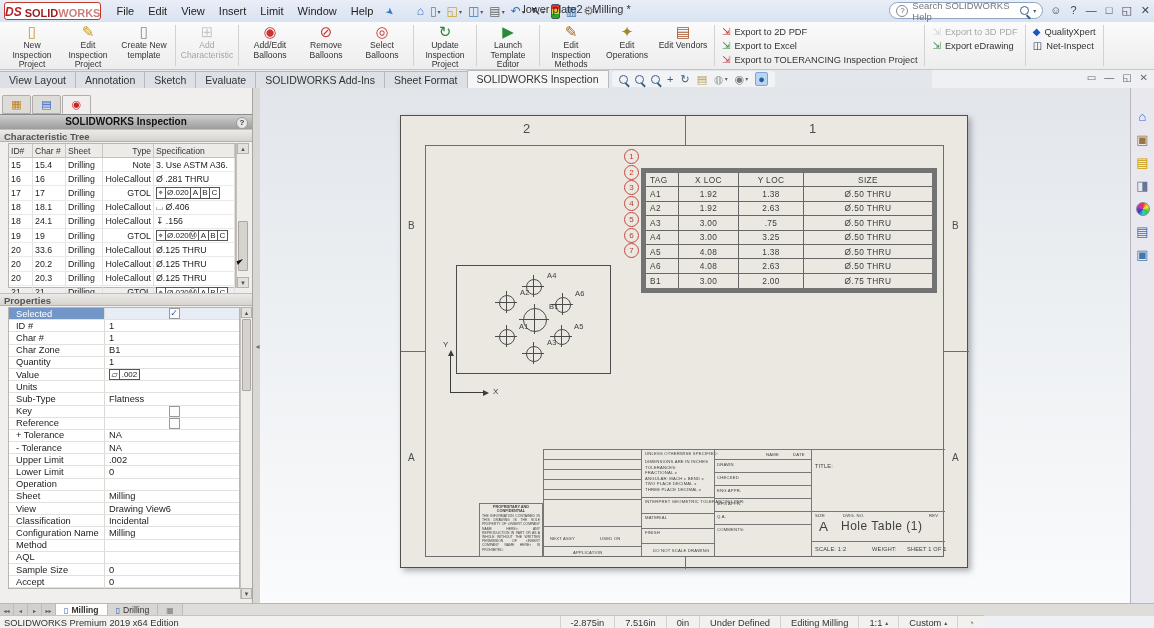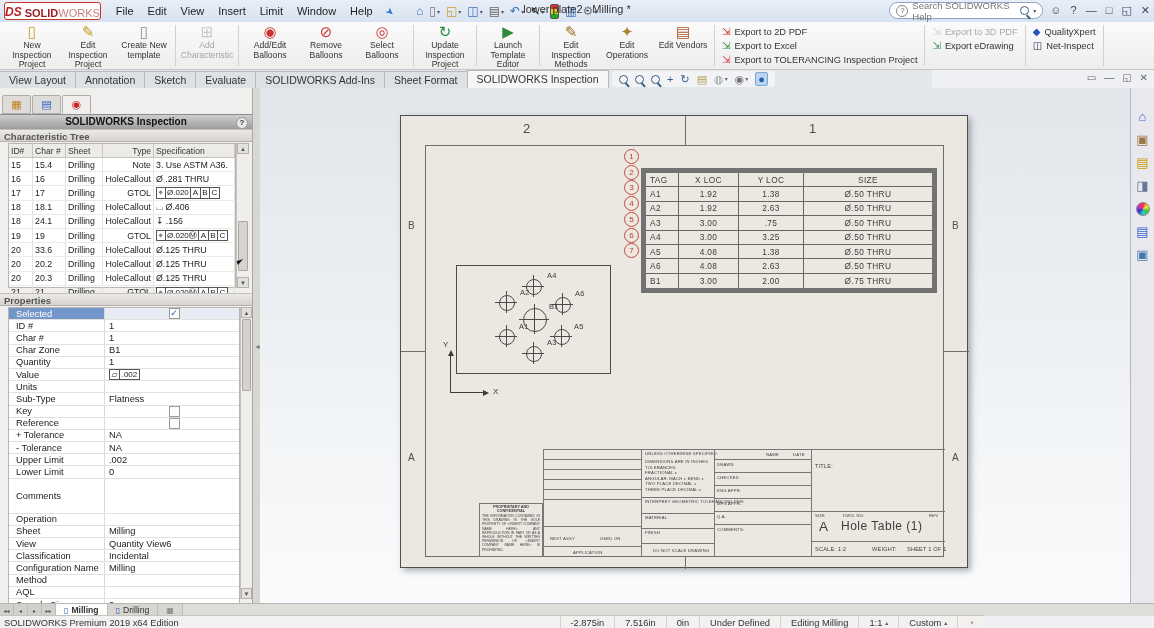--- a/index.html
+++ b/index.html
@@ -8,21 +8,21 @@
   #app{position:relative;width:1154px;height:628px}
   .abs{position:absolute}
 
   
   #titlebar{left:0;top:0;width:1154px;height:22px;background:linear-gradient(#e9eef7,#d8e3f1);
             border-bottom:1px solid #c2cbd8;display:flex;align-items:center;font-size:11px;color:#222}
   #logo{display:flex;align-items:flex-end;background:#fff;border:1px solid #c0392b;border-radius:3px;
         height:16px;margin:0 8px 0 4px;padding:0 0;font-weight:bold;font-size:11px}
   #logo .mark{color:#b51f24;font-style:italic;margin-right:3px;font-size:12px}
   #logo .b1{color:#9a1b1f}
-  #logo .b2{color:#c9807c;font-weight:normal}
+  #logo .b2{color:#c9807c;font-weight:bold}
   .menu-item{padding:0 7px;cursor:default}
   .pin{color:#2b7cd6;font-size:10px;margin:0 6px;transform:rotate(40deg);display:inline-block}
   #qat{display:flex;align-items:center;margin-left:14px;gap:2px}
   .qat{display:inline-flex;align-items:center;padding:1px 2px;border-radius:2px}
   .qat .g{font-size:12px;line-height:12px}
   .qat .dd{font-size:6px;color:#556;margin-left:1px}
   .traffic{width:7px;height:13px;border-radius:2px;border:1px solid #555;
            background:linear-gradient(#d33 0 33%,#dc2 33% 66%,#2a2 66% 100%)}
   #doc-title{left:50%;top:3px;transform:translateX(-50%);font-size:11px;color:#333}
   #tb-right{position:absolute;right:4px;top:2px;display:flex;align-items:center;gap:7px}
@@ -593,35 +593,31 @@
           <span class="pv">NA</span>
         </div>
         <div class="prow">
           <span class="pl">Upper Limit</span>
           <span class="pv">.002</span>
         </div>
         <div class="prow">
           <span class="pl">Lower Limit</span>
           <span class="pv">0</span>
         </div>
-        <div class="prow tall">
-          <span class="pl">Comments</span>
-          <span class="pv"></span>
-        </div>
         <div class="prow">
           <span class="pl">Operation</span>
           <span class="pv"></span>
         </div>
         <div class="prow">
           <span class="pl">Sheet</span>
           <span class="pv">Milling</span>
         </div>
         <div class="prow">
           <span class="pl">View</span>
-          <span class="pv">Quantity View6</span>
+          <span class="pv">Drawing View6</span>
         </div>
         <div class="prow">
           <span class="pl">Classification</span>
           <span class="pv">Incidental</span>
         </div>
         <div class="prow">
           <span class="pl">Configuration Name</span>
           <span class="pv">Milling</span>
         </div>
         <div class="prow">

